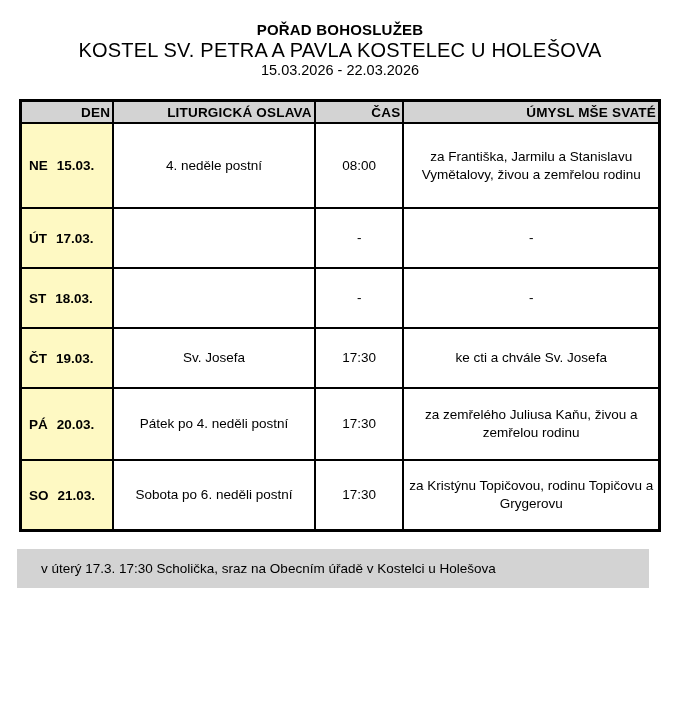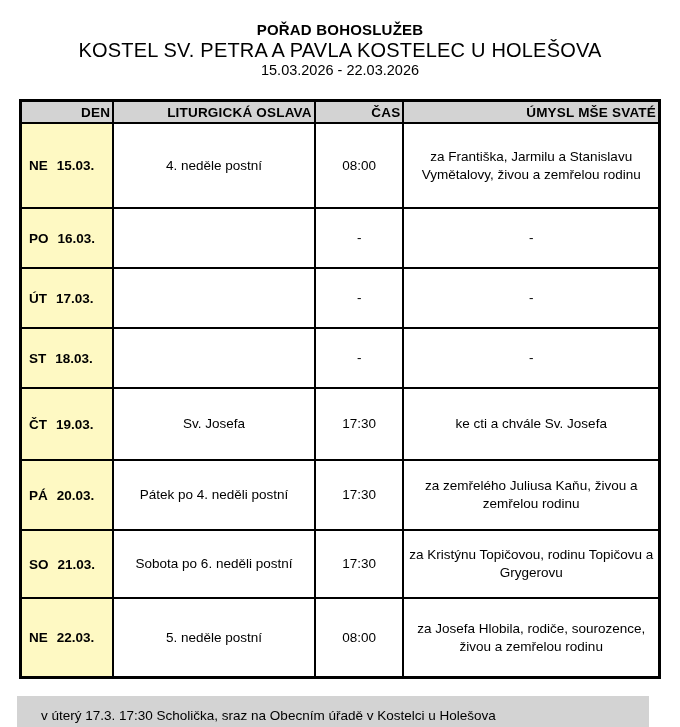--- a/index.html
+++ b/index.html
@@ -124,26 +124,20 @@
       </tr>
     </thead>
     <tbody>
       <tr>
         <td class="day-cell"><span>NE</span><span class="date">15.03.</span></td>
         <td class="celebration-cell">4. neděle postní</td>
         <td class="time-cell">08:00</td>
         <td class="intention-cell">za Františka, Jarmilu a Stanislavu Vymětalovy, živou a zemřelou rodinu</td>
       </tr>
       <tr>
-        <td class="day-cell"><span>PO</span><span class="date">16.03.</span></td>
-        <td class="celebration-cell"></td>
-        <td class="time-cell">-</td>
-        <td class="intention-cell">-</td>
-      </tr>
-      <tr>
         <td class="day-cell"><span>ÚT</span><span class="date">17.03.</span></td>
         <td class="celebration-cell"></td>
         <td class="time-cell">-</td>
         <td class="intention-cell">-</td>
       </tr>
       <tr>
         <td class="day-cell"><span>ST</span><span class="date">18.03.</span></td>
         <td class="celebration-cell"></td>
         <td class="time-cell">-</td>
         <td class="intention-cell">-</td>
@@ -159,24 +153,18 @@
         <td class="celebration-cell">Pátek po 4. neděli postní</td>
         <td class="time-cell">17:30</td>
         <td class="intention-cell">za zemřelého Juliusa Kaňu, živou a zemřelou rodinu</td>
       </tr>
       <tr>
         <td class="day-cell"><span>SO</span><span class="date">21.03.</span></td>
         <td class="celebration-cell">Sobota po 6. neděli postní</td>
         <td class="time-cell">17:30</td>
         <td class="intention-cell">za Kristýnu Topičovou, rodinu Topičovu a Grygerovu</td>
       </tr>
-      <tr>
-        <td class="day-cell"><span>NE</span><span class="date">22.03.</span></td>
-        <td class="celebration-cell">5. neděle postní</td>
-        <td class="time-cell">08:00</td>
-        <td class="intention-cell">za Josefa Hlobila, rodiče, sourozence, živou a zemřelou rodinu</td>
-      </tr>
     </tbody>
   </table>
 
   <div class="footer-note">v úterý 17.3. 17:30 Scholička, sraz na Obecním úřadě v Kostelci u Holešova</div>
 
 </div>
 
 </body></html>

